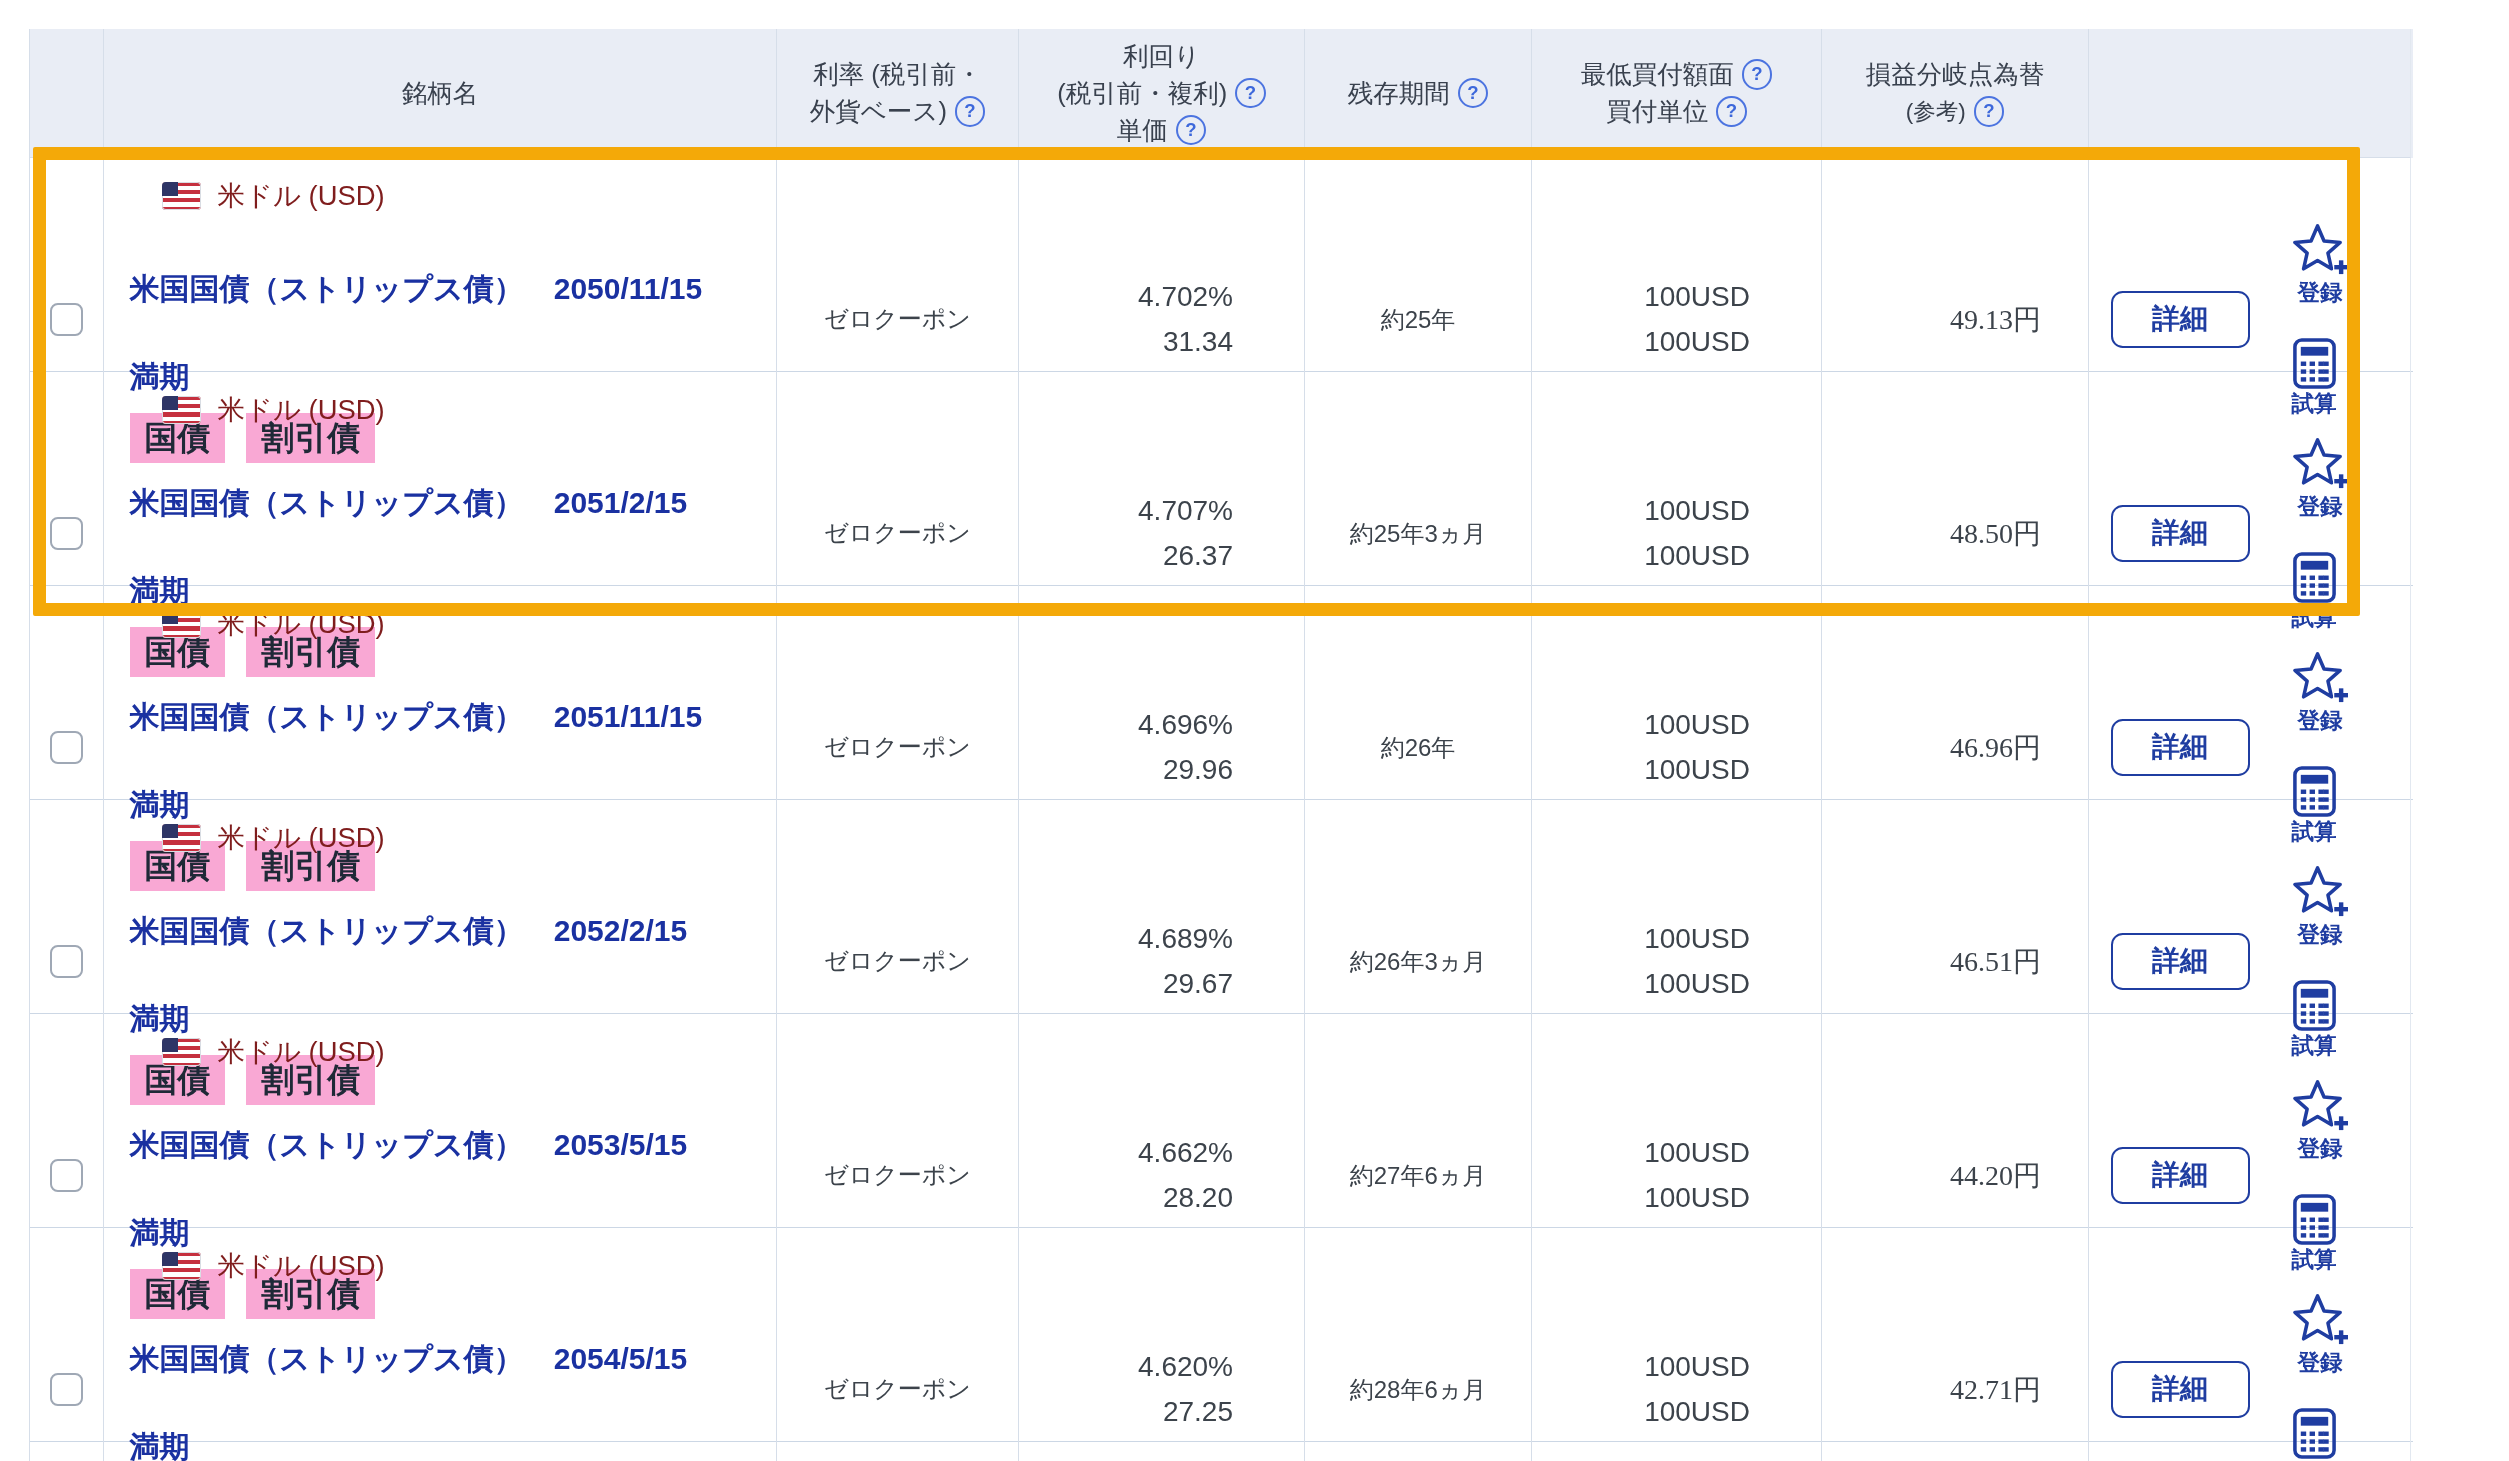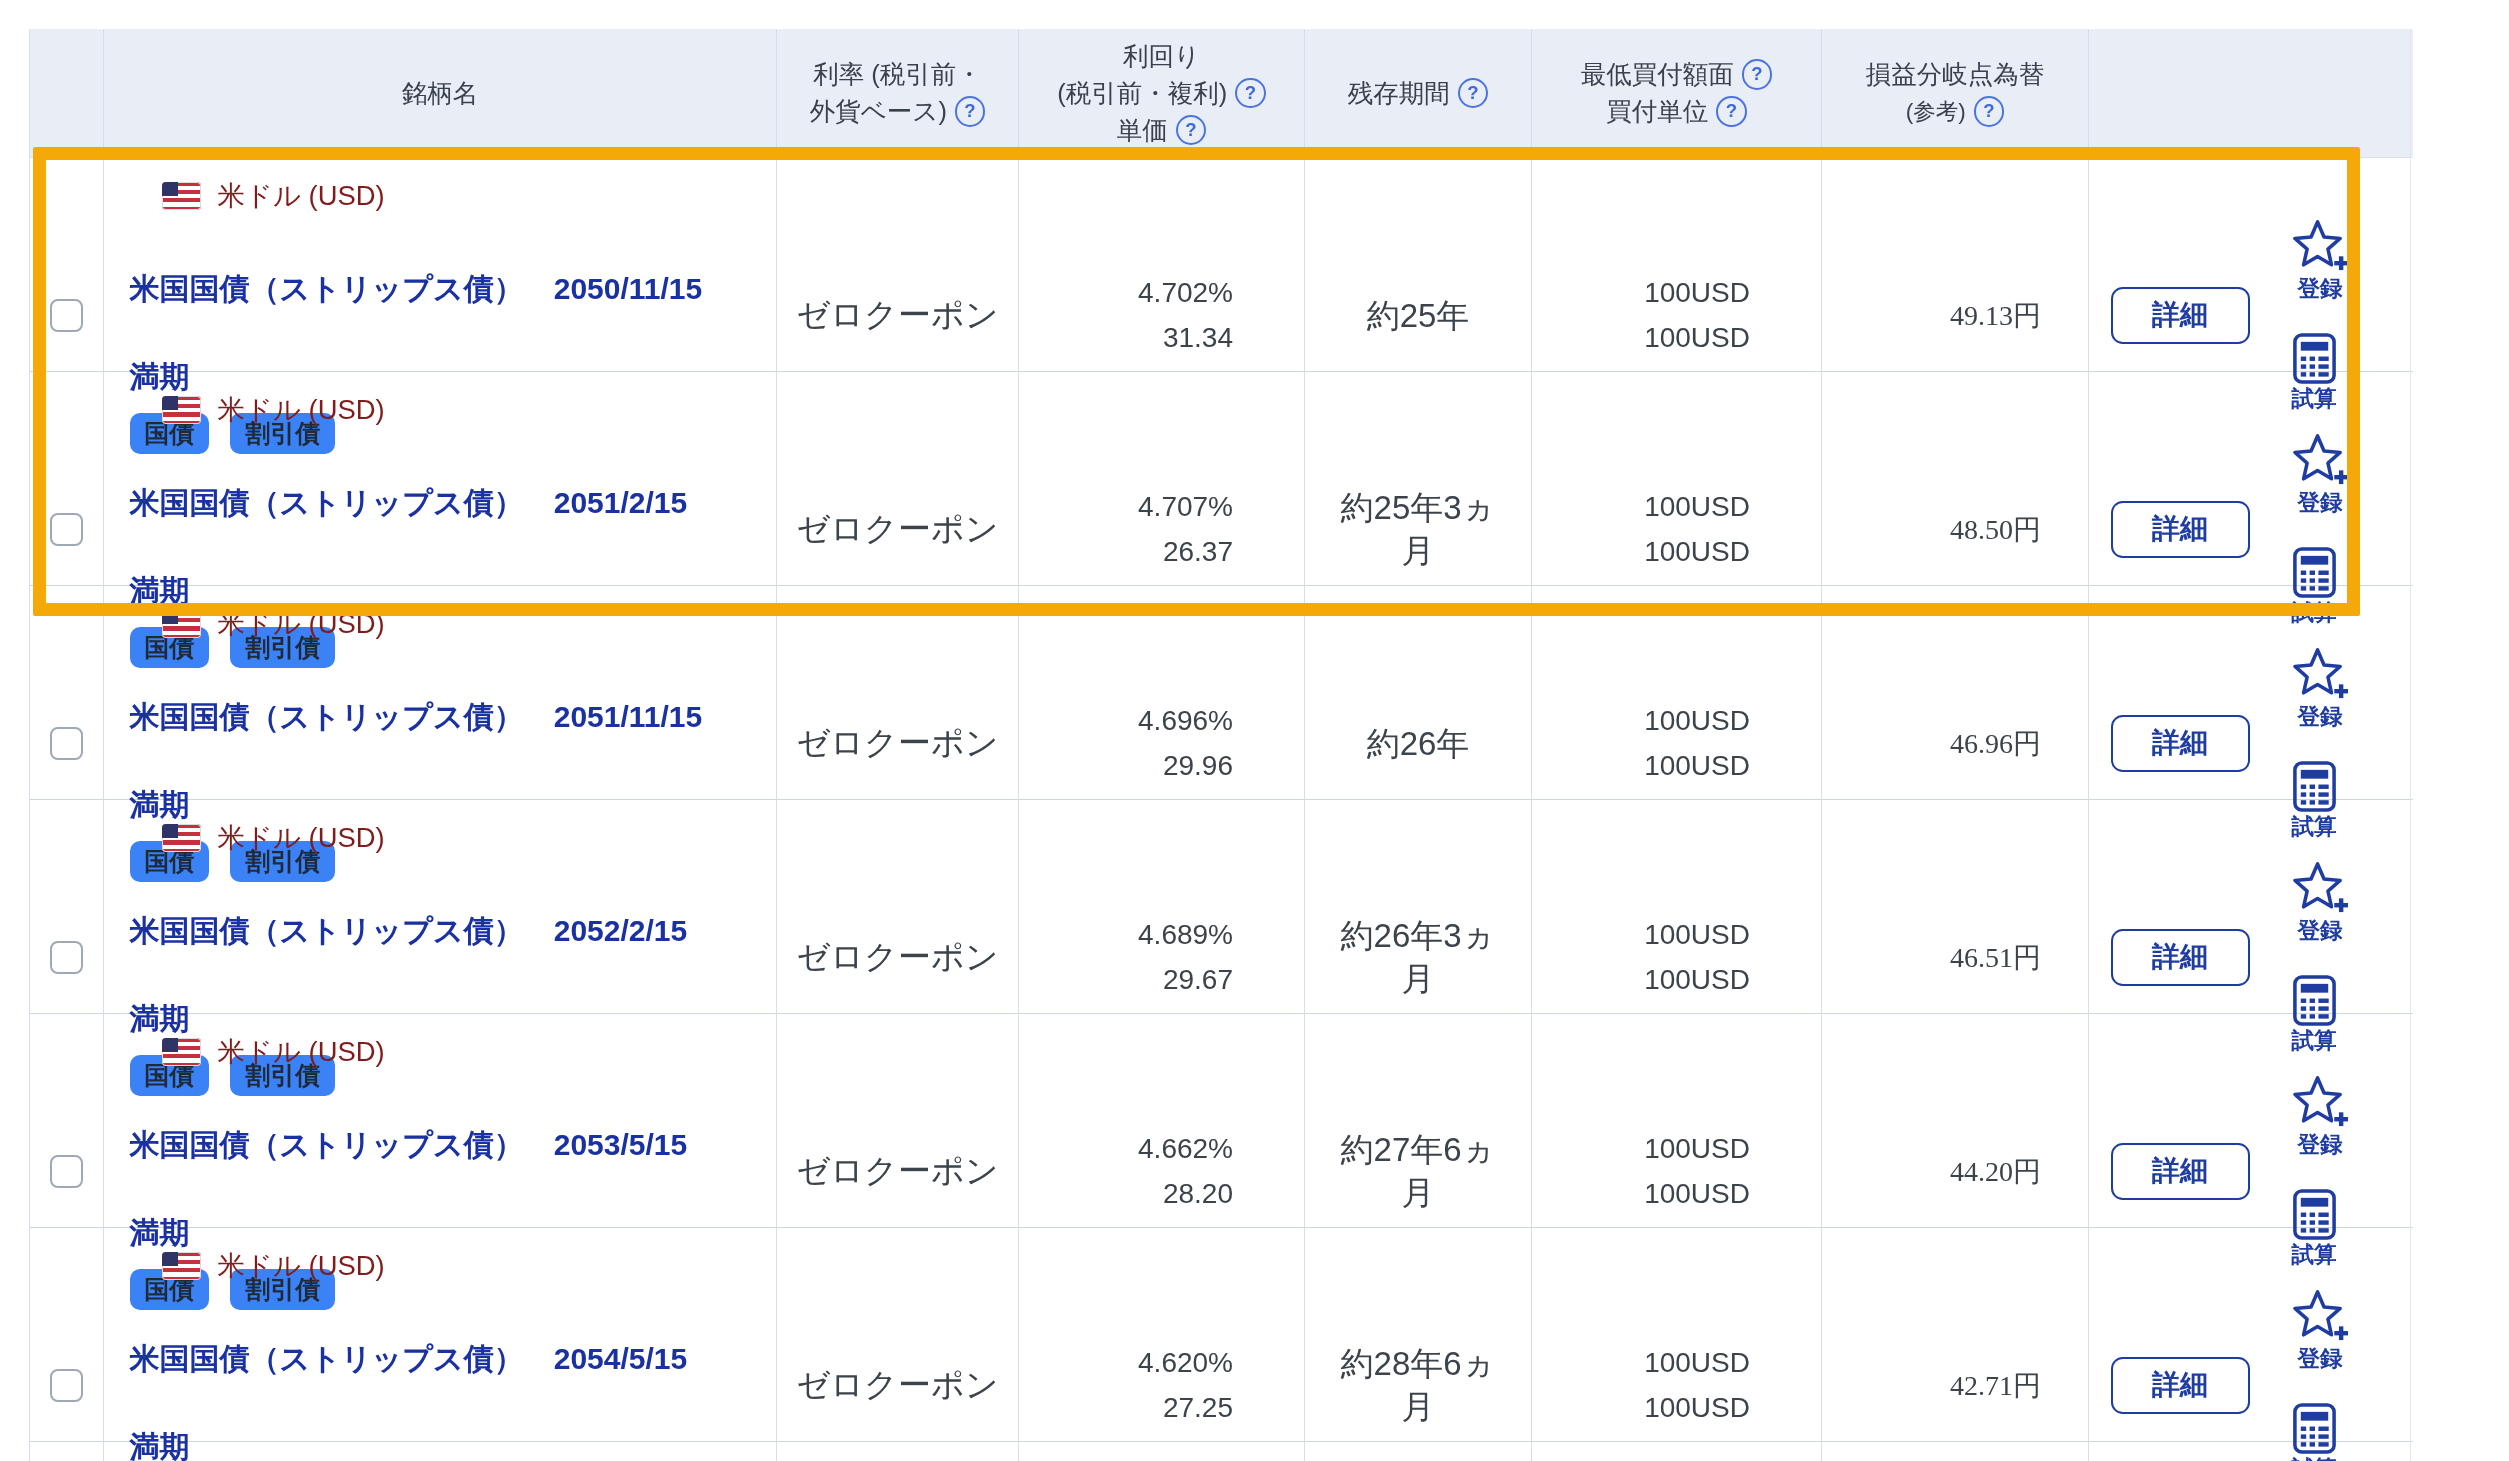--- a/index.html
+++ b/index.html
@@ -64,25 +64,25 @@
     box-shadow:0 0 0 1px #d9dde3 inset;flex:0 0 auto;
   }
   .flag .canton{position:absolute;left:0;top:0;width:16.7px;height:14.7px;background:#2e3566;}
   .bond-name{
     margin-top:11.8px;font-size:30px;font-weight:bold;color:#1a31a1;
     line-height:48px;cursor:pointer;
   }
   .bond-name span{display:block;margin-top:40px;}
   .tag-line{margin-top:11.8px;display:flex;gap:21.6px;}
   .tag{
-    background:#3b82f6;color:#1f2937;font-size:25px;font-weight:bold;
-    padding:6.9px 14.7px;border-radius:10px;line-height:1.1;
+    background:#f9a8d4;color:#1f2937;font-size:33px;font-weight:bold;
+    padding:6.9px 14.7px;border-radius:0;line-height:1.1;
   }
   
-  .center-cell{align-items:center;text-align:center;font-size:33px;color:#3c434b;}
+  .center-cell{align-items:center;text-align:center;font-size:24px;color:#3c434b;}
   .period-inner{width:155px;line-height:43px;}
   .right-cell{align-items:flex-end;font-size:28px;line-height:45px;color:#3c434b;}
   .pad-r72{padding-right:71px;}
   .pad-r48{padding-right:47px;font-family:Liberation Serif, serif;}
   
   .action-cell{flex-direction:row;align-items:center;justify-content:flex-start;padding:9.8px 0;}
   .detail-btn{
     margin-left:21.6px;
     width:139px;height:57px;border:2.9px solid #1f3da1;border-radius:11.8px;
     background:#fff;color:#1f3da1;font-size:28px;font-weight:bold;

